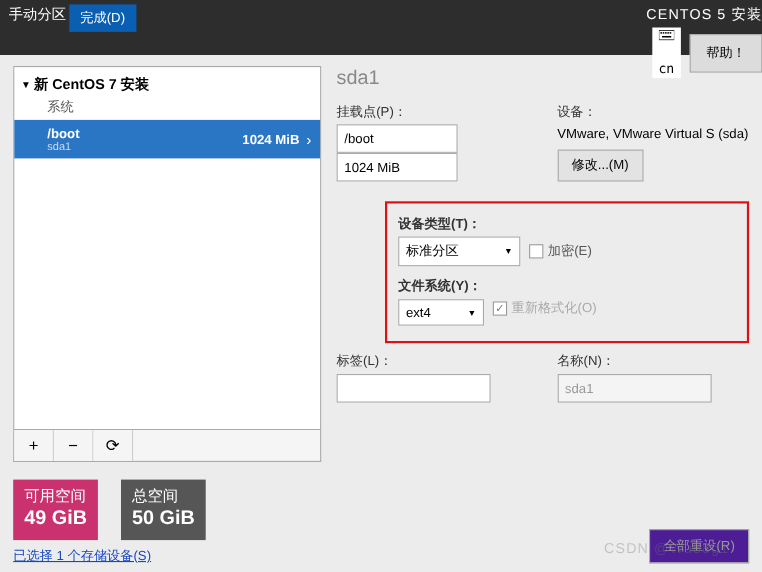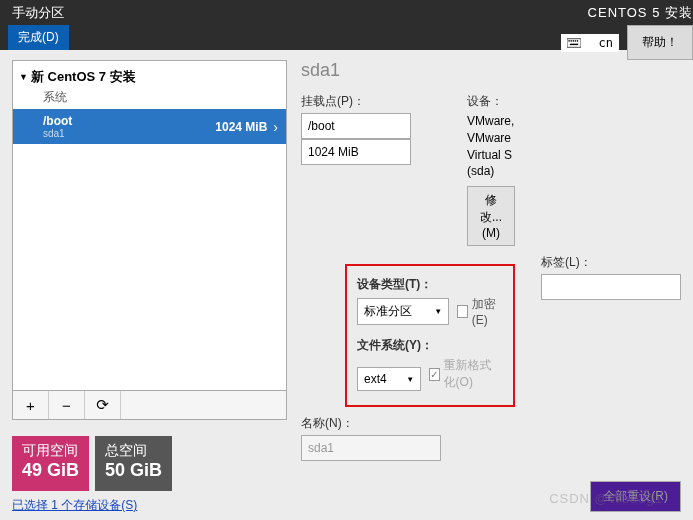--- a/index.html
+++ b/index.html
@@ -1,59 +1,59 @@
 <!DOCTYPE html>
 <html><head>
 <meta charset="utf-8">
 <style>
 * { box-sizing: border-box; margin: 0; padding: 0; }
 body { font-family: "Microsoft YaHei", sans-serif; font-size: 12px; background: #ececec; width: 693px; height: 520px; overflow: hidden; position: relative; }
 .header { background: #2d2d2d; color: #fff; height: 50px; display: flex; align-items: flex-start; justify-content: space-between; padding: 4px 0 0 8px; }
-.header-left { display: flex; flex-direction: column; gap: 3px; align-items: center; }
+.header-left { display: flex; gap: 3px; }
 .header-title { color: #fff; font-size: 13px; }
 .done-btn { background: #0a5fb3; color: #fff; border: none; padding: 4px 10px; font-size: 12px; cursor: pointer; }
 .header-right { display: flex; flex-direction: column; align-items: flex-end; gap: 3px; padding-right: 0; }
 .install-label { color: #fff; font-size: 13px; letter-spacing: 1px; }
 .header-bottom { display: flex; align-items: center; gap: 8px; }
-.kb-box { background: #fff; padding: 2px 6px; display: flex; align-items: center; gap: 18px; color: #000; font-family: monospace; }
+.kb-box { background: #fff; padding: 2px 6px; display: flex; align-items: center; gap: 18px; color: #000; font-family: monospace; flex-direction: column; }
 .kb-svg { width: 14px; height: 10px; }
 .help-btn { background: #dcdcdc; border: 1px solid #aaa; padding: 8px 14px; font-size: 12px; cursor: pointer; }
 .main { display: flex; padding: 10px 12px 0 12px; gap: 14px; height: 370px; }
 .left { width: 280px; display: flex; flex-direction: column; }
 .tree-box { border: 1px solid #aaa; background: #fff; flex: 1; display: flex; flex-direction: column; }
 .tree-header { padding: 7px 6px 3px 6px; font-weight: bold; font-size: 13px; display: flex; align-items: center; gap: 3px; }
 .tri { font-size: 9px; }
 .system-label { padding: 0 0 3px 30px; font-size: 12px; color: #555; }
 .mount-row { background: #2a75c4; color: #fff; padding: 5px 8px 5px 30px; display: flex; align-items: center; justify-content: space-between; cursor: pointer; }
 .mount-left { display: flex; flex-direction: column; }
 .mount-path { font-weight: bold; }
 .mount-dev { font-size: 10px; color: #cde; }
 .mount-size { font-weight: bold; }
 .chev { color: #fff; font-size: 14px; margin-left: 6px; }
 .toolbar { display: flex; border: 1px solid #aaa; border-top: none; background: #f5f5f5; }
 .tbtn { width: 36px; height: 28px; border: none; border-right: 1px solid #ccc; background: #f5f5f5; font-size: 15px; cursor: pointer; display: flex; align-items: center; justify-content: center; }
 .right { flex: 1; }
 .part-title { font-size: 18px; color: #888; margin-bottom: 12px; }
-.grid { display: grid; grid-template-columns: 1fr 1fr 1fr; gap: 8px 26px; }
+.grid { display: grid; grid-template-columns: 1fr 1fr; gap: 8px 26px; }
 .flabel { font-size: 12px; margin-bottom: 3px; color: #333; }
 .input { width: 110px; padding: 5px 6px; border: 1px solid #aaa; background: #fff; font-size: 12px; }
 .dev-text { font-size: 12px; line-height: 1.4; }
 .modify-btn { background: #e3e3e3; border: 1px solid #aaa; padding: 5px 12px; font-size: 12px; cursor: pointer; margin-top: 6px; }
 .red-box { border: 2px solid #d11; padding: 10px 10px 14px 10px; margin-top: 10px; grid-column: 1 / 3; margin-left: 44px; }
 .select { padding: 4px 6px; border: 1px solid #aaa; background: #fff; width: 111px; font-size: 12px; display: inline-flex; align-items: center; justify-content: space-between; cursor: pointer; }
 .sel-tri { font-size: 8px; }
 .chk-row { display: inline-flex; align-items: center; gap: 4px; margin-left: 8px; vertical-align: middle; color: #555; }
 .chk { width: 13px; height: 13px; border: 1px solid #999; background: #fff; display: inline-flex; align-items: center; justify-content: center; font-size: 10px; }
 .chk.checked { color: #777; }
 .disabled { color: #aaa; }
 .bottom { position: absolute; left: 12px; bottom: 6px; display: flex; flex-direction: column; gap: 6px; }
 .space-row { display: flex; gap: 6px; }
 .space-box { padding: 6px 10px 10px 10px; color: #fff; text-align: left; }
 .space-avail { background: #c9326e; }
-.space-total { background: #565656; }
+.space-total { background: #565656; margin-left: 15px; }
 .space-l { font-size: 14px; }
 .space-v { font-size: 18px; font-weight: bold; }
 .link { color: #1848c0; text-decoration: underline; cursor: pointer; font-size: 12px; }
 .reset-btn { position: absolute; right: 12px; bottom: 8px; background: #4c1d95; border: 1px solid #aaa; padding: 6px 12px; font-size: 12px; cursor: pointer; color: #999; }
 .watermark { position: absolute; right: 30px; bottom: 14px; color: rgba(120,120,120,.35); font-size: 13px; letter-spacing: 1px; pointer-events: none; text-align: center; }
 </style>
 </head>
 <body>
 
 <div class="header">
@@ -127,21 +127,21 @@
           <div class="select">
             <span>标准分区</span>
             <span class="sel-tri">▼</span>
           </div>
           <span class="chk-row">
             <span class="chk"></span>
             <span>加密(E)</span>
           </span>
         </div>
         <div class="flabel" style="font-weight:bold;margin-top:10px">文件系统(Y)：</div>
-        <div style="display:flex;align-items:flex-end">
+        <div style="display:flex;align-items:flex-start">
           <div class="select" style="width:78px">
             <span>ext4</span>
             <span class="sel-tri">▼</span>
           </div>
           <span class="chk-row disabled">
             <span class="chk checked">✓</span>
             <span>重新格式化(O)</span>
           </span>
         </div>
       </div>

